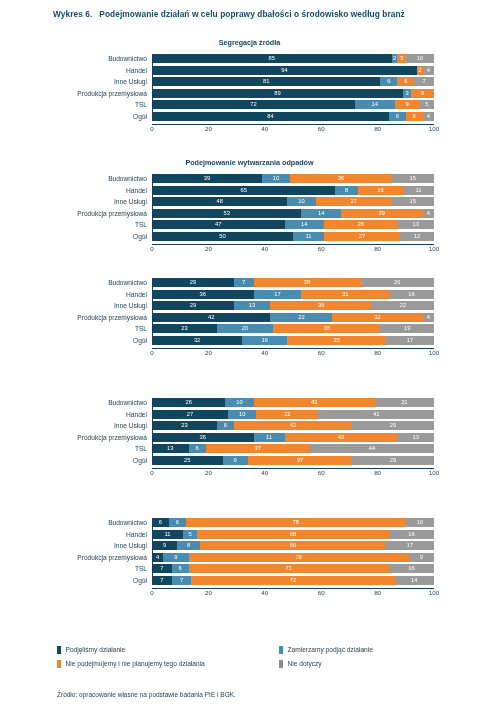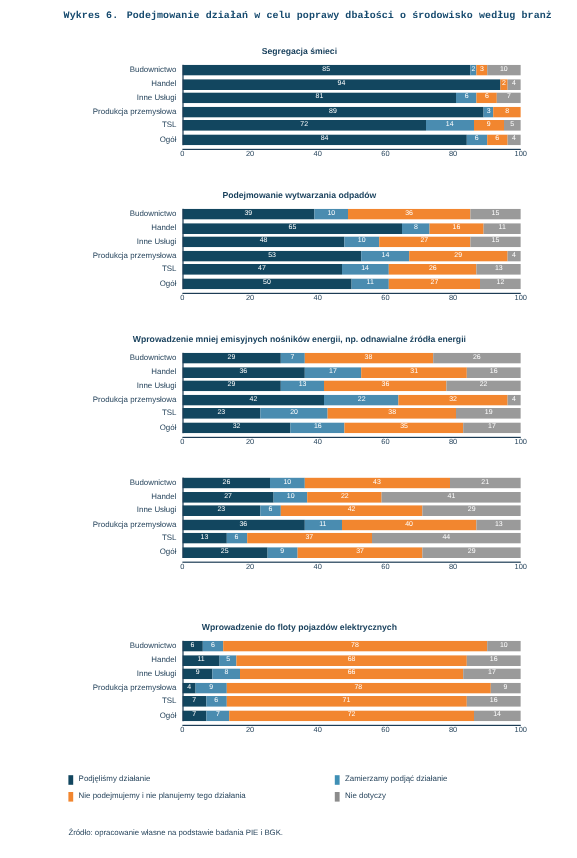--- a/index.html
+++ b/index.html
@@ -25,21 +25,20 @@
   .main-title {
     position: absolute;
     left: 53px;
     top: 8px;
     width: 410px;
     font-size: 8.3px;
     font-weight: bold;
     color: #164a6e;
     letter-spacing: 0.01em;
     line-height: 12px;
-    font-family: Liberation Mono, monospace;
   }
   .main-title .tnum { margin-right: 7px; }
 
   
   .chart-block {
     position: absolute;
     left: 0;
     width: 481px;
   }
   .chart-title {
@@ -169,21 +168,21 @@
 <body>
 
 <div class="page">
 
   <div class="main-title">
     <span class="tnum">Wykres 6.</span><span>Podejmowanie działań w celu poprawy dbałości o środowisko według branż</span>
   </div>
 
   <div id="charts-host">
       <div class="chart-block" style="top: 38px;">
-        <div class="chart-title">Segregacja śmieci</div>
+        <div class="chart-title">Segregacja źródła</div>
         <div class="plot">
           <div class="rows">
             <div class="row">
               <span class="cat-label">Budownictwo</span>
               <div class="bar">
                 <div class="seg s0" style="width: 85%;">85</div>
                 <div class="seg s1" style="width: 2%;">2</div>
                 <div class="seg s2" style="width: 3%;">3</div>
                 <div class="seg s3" style="width: 10%;">10</div>
               </div>
@@ -309,21 +308,20 @@
             <span class="tick" style="left: 0%;">0</span>
             <span class="tick" style="left: 20%;">20</span>
             <span class="tick" style="left: 40%;">40</span>
             <span class="tick" style="left: 60%;">60</span>
             <span class="tick" style="left: 80%;">80</span>
             <span class="tick" style="left: 100%;">100</span>
           </div>
         </div>
       </div>
       <div class="chart-block" style="top: 278px;">
-        <div class="chart-title">Wprowadzenie mniej emisyjnych nośników energii, np. odnawialne źródła energii</div>
         <div class="plot">
           <div class="rows">
             <div class="row">
               <span class="cat-label">Budownictwo</span>
               <div class="bar">
                 <div class="seg s0" style="width: 29%;">29</div>
                 <div class="seg s1" style="width: 7%;">7</div>
                 <div class="seg s2" style="width: 38%;">38</div>
                 <div class="seg s3" style="width: 26%;">26</div>
               </div>
@@ -450,21 +448,20 @@
             <span class="tick" style="left: 0%;">0</span>
             <span class="tick" style="left: 20%;">20</span>
             <span class="tick" style="left: 40%;">40</span>
             <span class="tick" style="left: 60%;">60</span>
             <span class="tick" style="left: 80%;">80</span>
             <span class="tick" style="left: 100%;">100</span>
           </div>
         </div>
       </div>
       <div class="chart-block" style="top: 518px;">
-        <div class="chart-title">Wprowadzenie do floty pojazdów elektrycznych</div>
         <div class="plot">
           <div class="rows">
             <div class="row">
               <span class="cat-label">Budownictwo</span>
               <div class="bar">
                 <div class="seg s0" style="width: 6%;">6</div>
                 <div class="seg s1" style="width: 6%;">6</div>
                 <div class="seg s2" style="width: 78%;">78</div>
                 <div class="seg s3" style="width: 10%;">10</div>
               </div>

